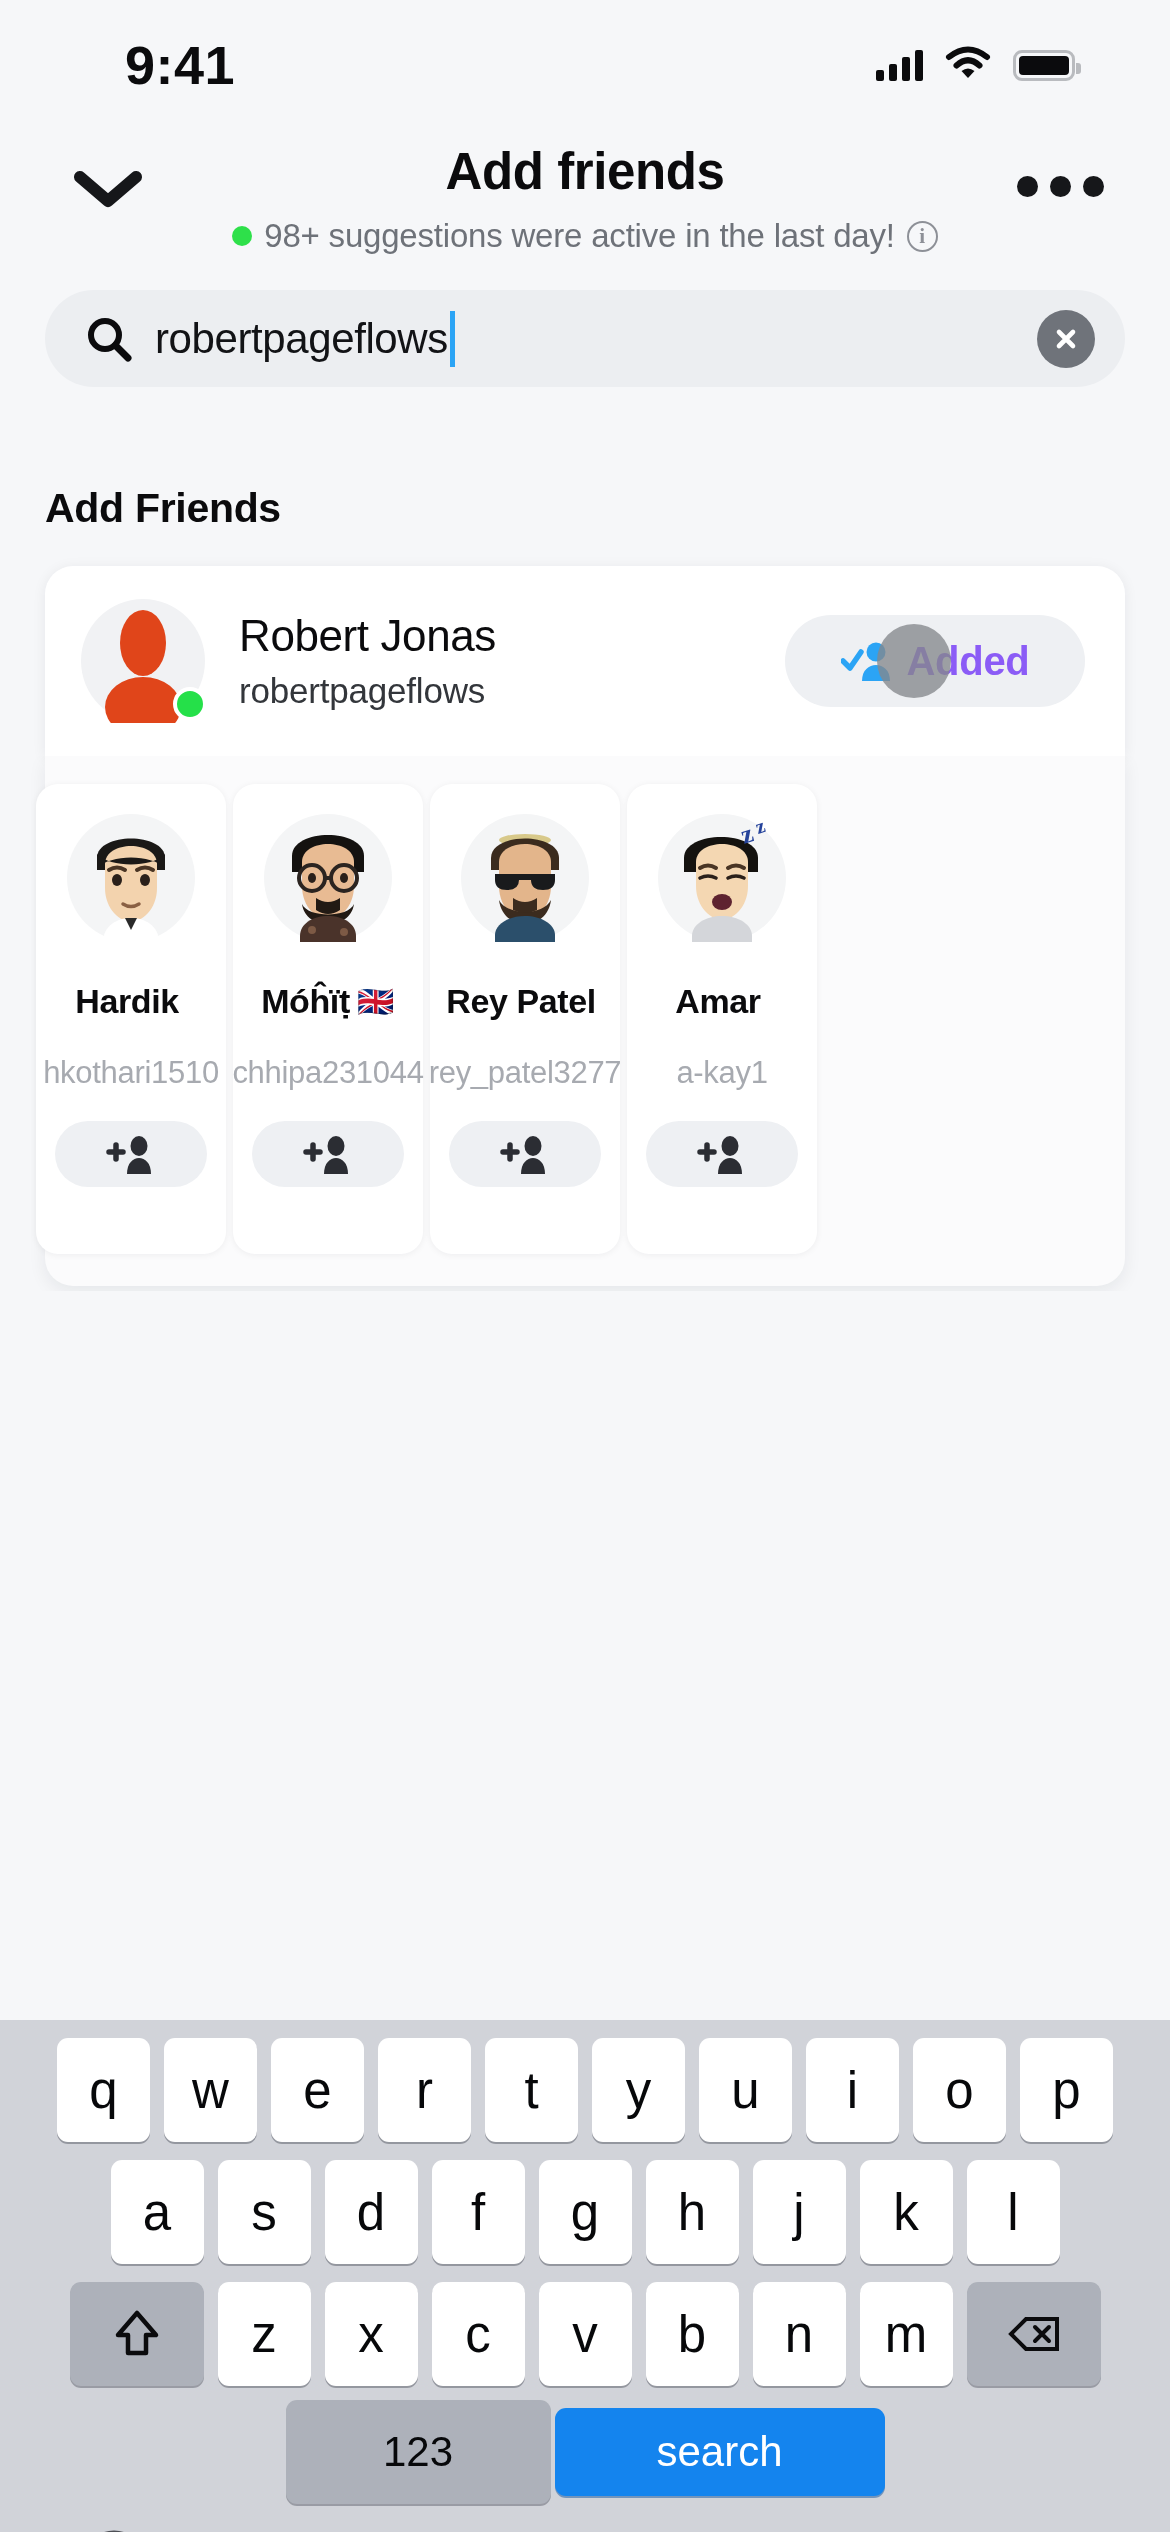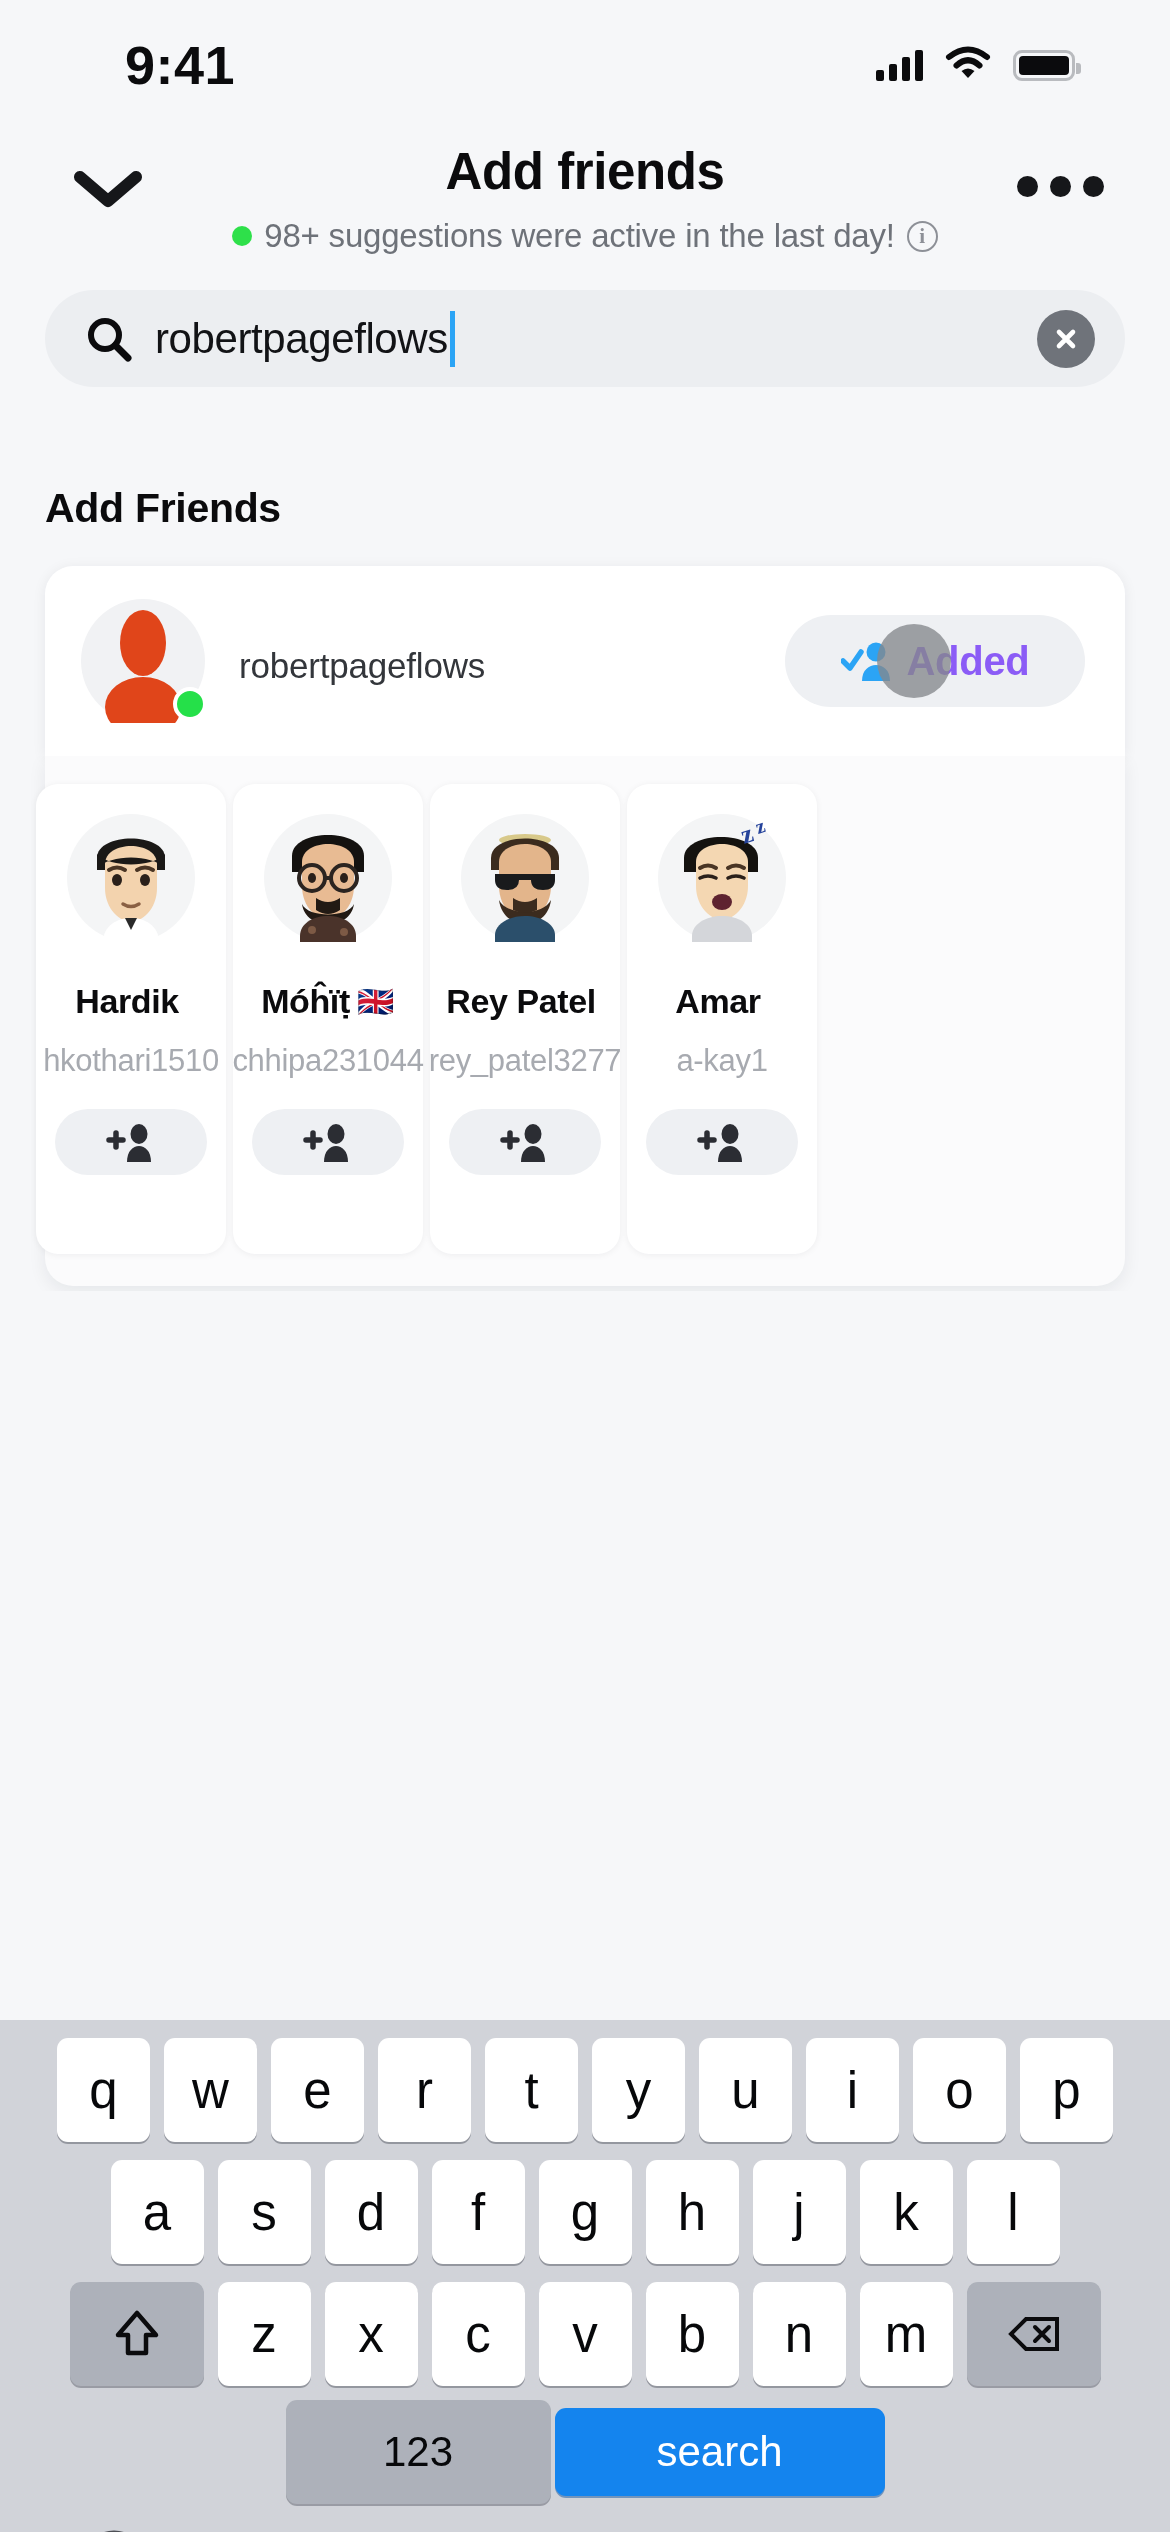--- a/index.html
+++ b/index.html
@@ -103,21 +103,21 @@
               box-shadow:0 1px 7px rgba(20,25,40,.06);
               display:flex; flex-direction:column; align-items:center;
               padding-top:30px; flex:0 0 auto; }
   .sc-av{ width:128px; height:128px; border-radius:50%; background:#f4f5f6;
           position:relative; overflow:visible; }
   .sc-av svg{ position:absolute; left:0; top:0; width:128px; height:128px; overflow:visible; }
   .sc-name{ margin-top:40px; font-size:34px; font-weight:700; color:#0b0b0d;
             letter-spacing:-0.4px; white-space:nowrap; display:flex;
             align-items:center; gap:8px; }
   .sc-flag{ font-size:30px; }
-  .sc-user{ margin-top:22px; font-size:31px; color:#a7aab0; letter-spacing:-0.3px;
+  .sc-user{ margin-top:34px; font-size:31px; color:#a7aab0; letter-spacing:-0.3px;
             white-space:nowrap; }
   .sc-add{ margin-top:30px; width:152px; height:66px; background:#eef0f3;
            border-radius:33px; display:flex; align-items:center; justify-content:center; }
   .sc-add svg{ width:52px; height:44px; }
 
   
   .keyboard{ position:absolute; left:0; bottom:0; width:1170px; height:512px;
              background:#d1d3d9; }
   .kb-row{ display:flex; justify-content:center; align-items:center; }
   .kb-row.r1{ height:104px; margin-top:18px; gap:14px; }
@@ -209,20 +209,21 @@
 
 <div class="resultcard">
   <div class="rc-avatar">
     <svg class="glyph" viewBox="0 0 124 124">
       <ellipse cx="62" cy="44" rx="23" ry="33" fill="#e0451a"></ellipse>
       <ellipse cx="62" cy="108" rx="38" ry="30" fill="#e0451a"></ellipse>
     </svg>
     <span class="rc-online"></span>
   </div>
   <div class="rc-info">
+    <div class="rc-name">Robert Jonas</div>
     <div class="rc-user">robertpageflows</div>
   </div>
   <div class="rc-action">
     <span class="icon">
       <svg viewBox="0 0 50 44">
         <path d="M2 22 L9 29 L20 13" fill="none" stroke="#2ba4f5" stroke-width="5.5" stroke-linecap="round" stroke-linejoin="round"></path>
         <circle cx="35" cy="13" r="9.5" fill="#2ba4f5"></circle>
         <path d="M21 42 C21 31 28 26 35 26 C42 26 49 31 49 42 Z" fill="#2ba4f5"></path>
       </svg>
     </span>

